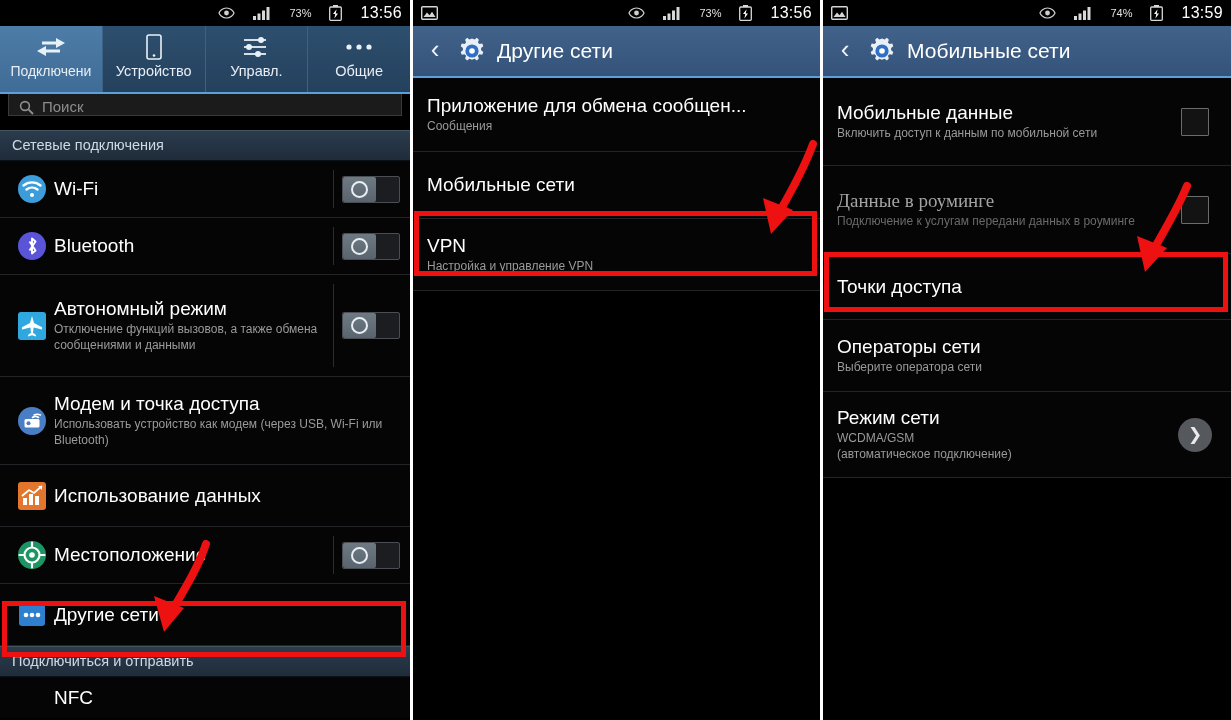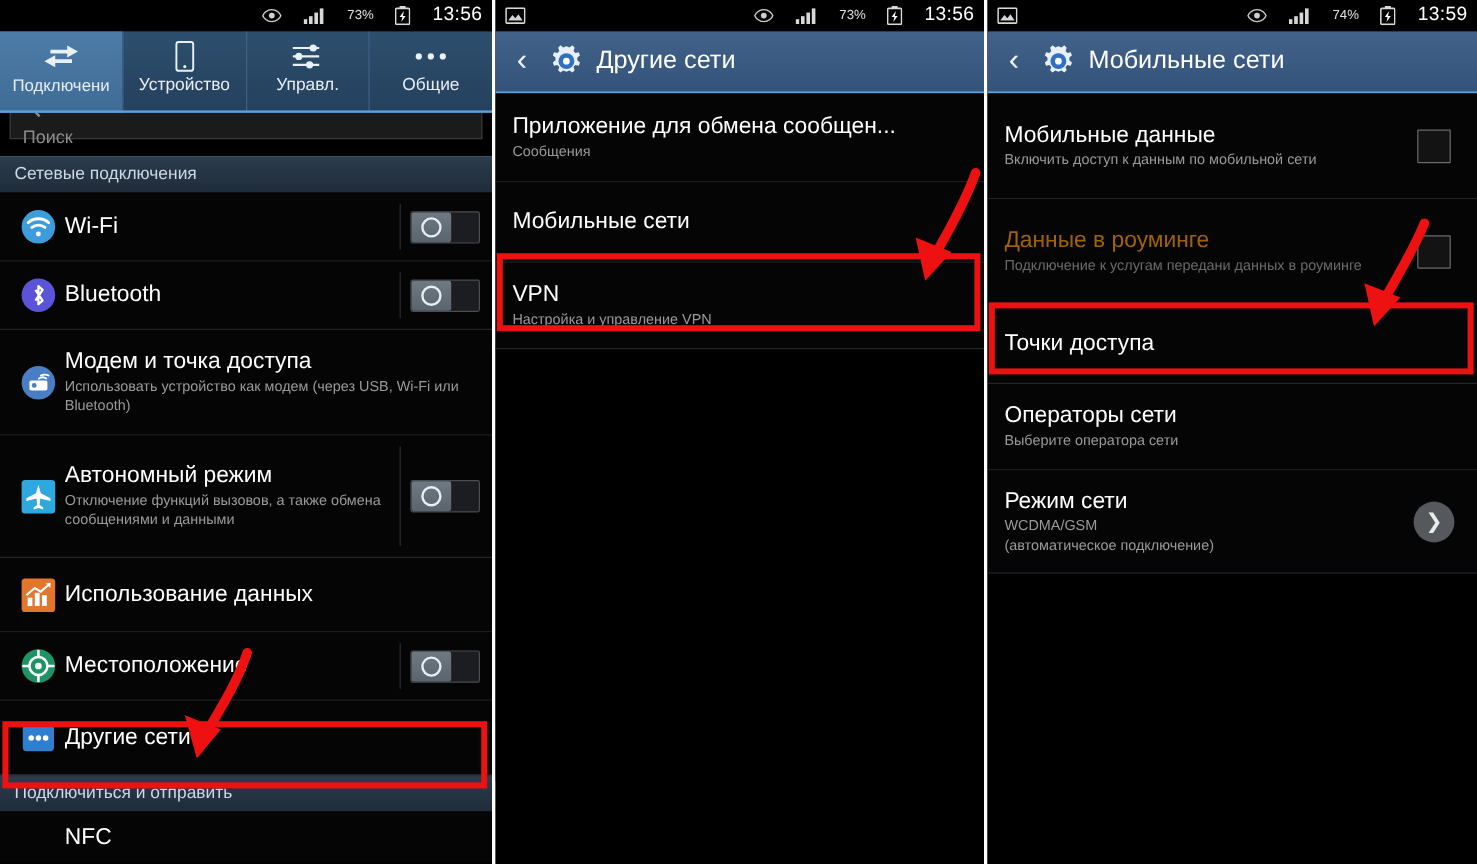--- a/index.html
+++ b/index.html
@@ -78,26 +78,25 @@
     content: ""; position: absolute; left: 0; right: 0; bottom: 0;
     height: 2px; background: #5aa0dd;
   }
 
   
   .searchbar {
     height: 34px;
     background: #1b1b1b;
     margin: 2px 8px 0 8px;
     border: 1px solid #3a3a3a;
-    display: flex; align-items: flex-start;
+    display: flex; align-items: flex-end;
     padding: 0 10px; gap: 8px;
     color: #8d8d8d; font-size: 15px;
     position: relative;
     top: -14px;
-    flex-direction: column;
   }
 
   
   .section-head {
     background: linear-gradient(#2b3c4d, #1f2c3a);
     color: #cfd9e3;
     font-size: 14.5px;
     padding: 6px 12px 7px 12px;
     border-top: 1px solid #44545f;
     border-bottom: 1px solid #0c1116;
@@ -116,21 +115,21 @@
   }
   .row-icon {
     width: 44px; flex: 0 0 44px;
     display: flex; align-items: center; justify-content: center;
   }
   .row-text { flex: 1 1 auto; padding-right: 8px; min-width: 0; }
   .row-title {
     color: #ffffff; font-size: 19px; line-height: 1.22;
     white-space: nowrap; overflow: hidden; text-overflow: ellipsis;
   }
-  .row-title.dim { color: #a16207; }
+  .row-title.dim { color: #a3a3a3; font-family: Liberation Serif, serif; }
   .row-sub {
     color: #9a9a9a; font-size: 12px; line-height: 1.3; margin-top: 2px;
   }
   .row-sub.dim { color: #6a6a6a; }
   .row-right {
     flex: 0 0 auto; display: flex; align-items: center; justify-content: center;
     padding-left: 8px; min-width: 60px;
     border-left: 1px solid #2a2c30;
     align-self: stretch;
   }
@@ -324,51 +323,51 @@
         <div class="row-text">
           <div class="row-title">Bluetooth</div>
         </div>
         <div class="row-right">
           <span class="toggle">
               <span class="knob"></span>
             </span>
         </div>
       </div>
 
+      <div class="row" style="min-height:102px">
+        <div class="row-icon">
+          <svg width="30" height="30" viewBox="0 0 30 30">
+              <rect x="1" y="1" width="28" height="28" rx="3" fill="#2fa8e0"></rect>
+              <path d="M15 5 l2 7 8 4.2 v2.3 l-8.4-2 -0.6 5.3 3 2.2 v1.5 l-4-1.2 -4 1.2 v-1.5 l3-2.2 -0.6-5.3 -8.4 2 v-2.3 l8-4.2 z" fill="#fff"></path>
+            </svg>
+        </div>
+        <div class="row-text">
+          <div class="row-title">Автономный режим</div>
+          <div class="row-sub">Отключение функций вызовов, а также обмена сообщениями и данными</div>
+        </div>
+        <div class="row-right">
+          <span class="toggle">
+              <span class="knob"></span>
+            </span>
+        </div>
+      </div>
+
       <div class="row" style="min-height:88px">
         <div class="row-icon">
           <svg width="30" height="30" viewBox="0 0 30 30">
               <circle cx="15" cy="15" r="14" fill="#4a7ec4"></circle>
               <rect x="7.5" y="13" width="15" height="8.5" rx="1.5" fill="#fff"></rect>
               <circle cx="11.5" cy="17.2" r="2" fill="#4a7ec4"></circle>
               <path d="M15.5 11.5a5 5 0 0 1 6 0" fill="none" stroke="#fff" stroke-width="1.6" stroke-linecap="round"></path>
               <path d="M17 9a7.5 7.5 0 0 1 6.5 0" fill="none" stroke="#fff" stroke-width="1.4" stroke-linecap="round"></path>
             </svg>
         </div>
         <div class="row-text">
           <div class="row-title">Модем и точка доступа</div>
           <div class="row-sub">Использовать устройство как модем (через USB, Wi-Fi или Bluetooth)</div>
-        </div>
-      </div>
-
-      <div class="row" style="min-height:102px">
-        <div class="row-icon">
-          <svg width="30" height="30" viewBox="0 0 30 30">
-              <rect x="1" y="1" width="28" height="28" rx="3" fill="#2fa8e0"></rect>
-              <path d="M15 5 l2 7 8 4.2 v2.3 l-8.4-2 -0.6 5.3 3 2.2 v1.5 l-4-1.2 -4 1.2 v-1.5 l3-2.2 -0.6-5.3 -8.4 2 v-2.3 l8-4.2 z" fill="#fff"></path>
-            </svg>
-        </div>
-        <div class="row-text">
-          <div class="row-title">Автономный режим</div>
-          <div class="row-sub">Отключение функций вызовов, а также обмена сообщениями и данными</div>
-        </div>
-        <div class="row-right">
-          <span class="toggle">
-              <span class="knob"></span>
-            </span>
         </div>
       </div>
 
       <div class="row" style="min-height:62px">
         <div class="row-icon">
           <svg width="30" height="30" viewBox="0 0 30 30">
               <rect x="1" y="1" width="28" height="28" rx="3" fill="#e2762c"></rect>
               <rect x="6" y="17" width="4" height="7" fill="#fff"></rect>
               <rect x="12" y="13" width="4" height="11" fill="#fff"></rect>
               <rect x="18" y="15" width="4" height="9" fill="#fff"></rect>

